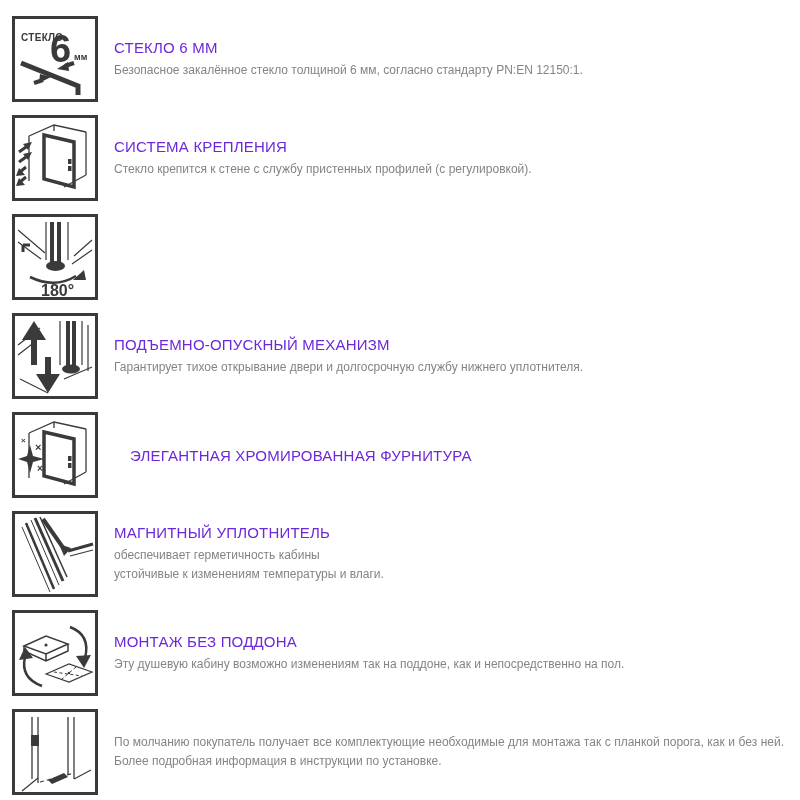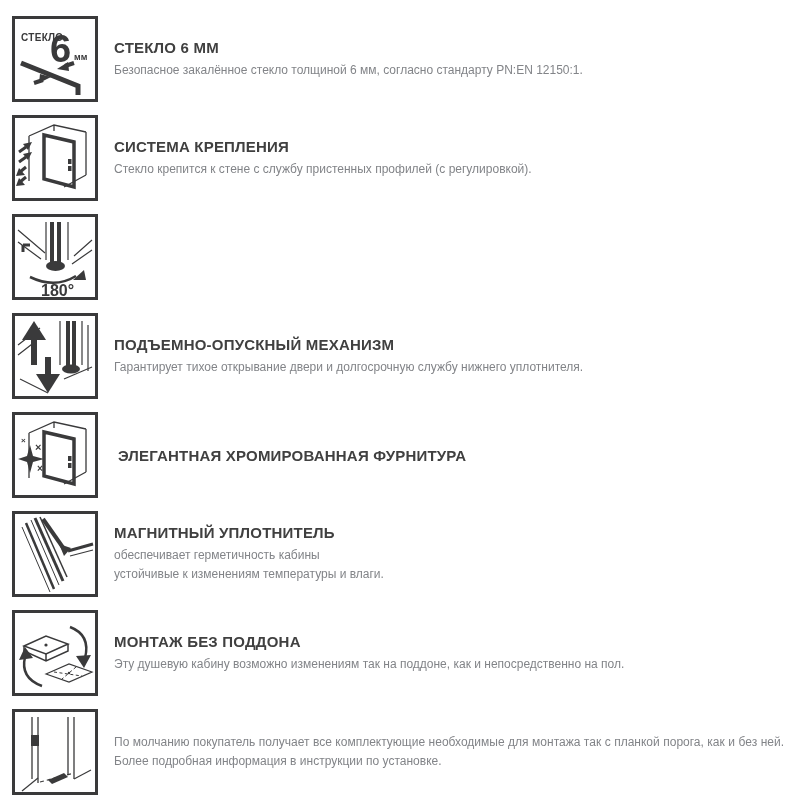--- a/index.html
+++ b/index.html
@@ -2,22 +2,22 @@
 <html><head>
 <meta charset="utf-8">
 <style>
   html,body{margin:0;padding:0;background:#ffffff;}
   body{width:800px;height:800px;overflow:hidden;font-family:"Liberation Sans",sans-serif;-webkit-font-smoothing:antialiased;}
   .features{padding:16px 14px 0 12px;}
   .row{display:flex;align-items:center;margin-bottom:13px;}
   .icon-box{flex:0 0 86px;height:86px;margin-right:16px;}
   .icon-box svg{display:block;}
   .text{flex:1;min-width:0;padding-right:2px;}
-  .title{color:#404040;font-size:15px;font-weight:700;letter-spacing:.2px;margin:0 0 5px 0;}
-  .title.solo{margin:4px;}
+  .title{color:#6d28d9;font-size:15px;font-weight:400;letter-spacing:.2px;margin:0 0 5px 0;}
+  .title.solo{margin:16px;}
   .title.second{margin-top:3px;}
   .desc{color:#828488;font-size:12px;line-height:1.55;text-align:justify;margin:0;}
   .st{stroke:#3a3a3b;fill:none;}
   .fl{fill:#3a3a3b;stroke:none;}
   .svgtxt{fill:#3a3a3b;font-family:"Liberation Sans",sans-serif;font-weight:bold;}
 </style>
 </head>
 <body>
 
 <div class="features">

